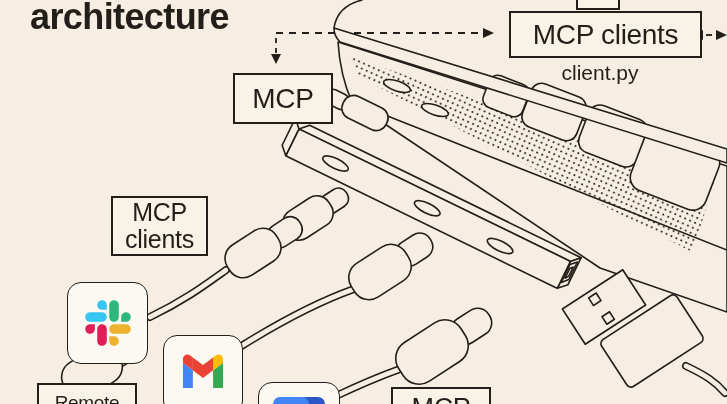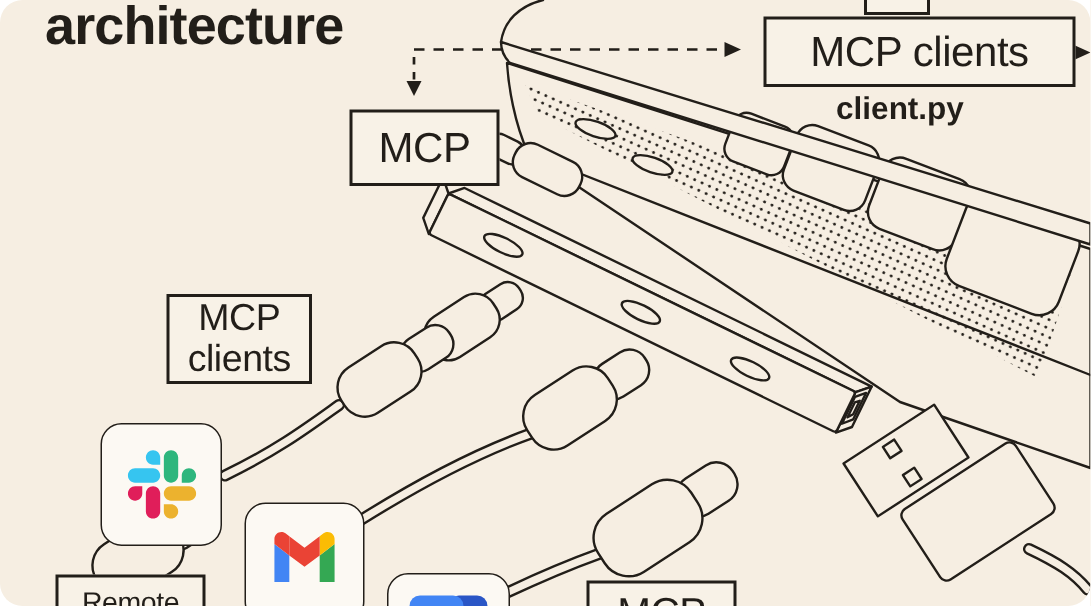--- a/index.html
+++ b/index.html
@@ -1,21 +1,20 @@
 <!DOCTYPE html>
 <html style="--bg: #f6eee2; --box_bg: #f8f2e7; --icon_box_bg: #fcf9f3; --line: #221e19; --slack_blue: #36C5F0; --slack_green: #2EB67D; --slack_red: #E01E5A; --slack_yellow: #ECB22E; --gmail_red: #EA4335; --gmail_blue: #4285F4; --gmail_green: #34A853; --gmail_yellow: #FBBC04; --app_blue: #4285F4; --app_blue_dark: #2a56c6;"><head>
 <meta charset="utf-8">
 <style>
   html,body{margin:0;padding:0;}
   .stage{
     position:relative;width:727px;height:404px;overflow:hidden;
     background:var(--bg);
     font-family:"Liberation Sans", sans-serif;
     color:var(--line);
-    border-radius:15px;
   }
   .stage *{box-sizing:border-box;}
   svg.art{position:absolute;left:0;top:0;}
   .fl{fill:var(--bg);stroke:var(--line);stroke-width:1.6;stroke-linejoin:round;}
   .ln{fill:none;stroke:var(--line);stroke-width:1.6;stroke-linejoin:round;stroke-linecap:round;}
   .dash{fill:none;stroke:var(--line);stroke-width:1.8;}
   .arr{fill:var(--line);stroke:none;}
   .cable-o{fill:none;stroke:var(--line);stroke-width:8;stroke-linecap:round;}
   .cable-i{fill:none;stroke:var(--bg);stroke-width:4.8;stroke-linecap:round;}
   .dot{fill:var(--line);}
@@ -25,21 +24,21 @@
   }
   .label-box{
     position:absolute;border:2px solid var(--line);background:var(--box_bg);
     display:flex;align-items:center;justify-content:center;
     font-weight:500;letter-spacing:-0.3px;text-align:center;
   }
   .icon-box{
     position:absolute;border:1.8px solid var(--line);background:var(--icon_box_bg);
     border-radius:14px;display:flex;align-items:center;justify-content:center;
   }
-  .caption{position:absolute;font-weight:700;text-align:center;}
+  .caption{position:absolute;font-weight:400;text-align:center;}
   .s-blue{fill:var(--slack_blue);} .s-green{fill:var(--slack_green);}
   .s-red{fill:var(--slack_red);}  .s-yellow{fill:var(--slack_yellow);}
   .g-blue{fill:var(--gmail_blue);} .g-green{fill:var(--gmail_green);}
   .g-red{fill:var(--gmail_red);}  .g-yellow{fill:var(--gmail_yellow);}
   .a-blue{fill:var(--app_blue);}  .a-blue-dark{fill:var(--app_blue_dark);}
 </style>
 </head>
 <body>
 
 <div class="stage">
@@ -146,21 +145,21 @@
           <rect class="fl" x="-45" y="-28" width="90" height="56" rx="5"></rect>
         </g>
       </g>
     </g>
   </svg>
 
   <div class="page-title">architecture</div>
 
   <div class="label-box" style="left:576px;top:-8px;width:44px;height:18px;"></div>
 
-  <div class="label-box" style="left:509px;top:11px;width:208px;height:47px;font-size:28px;">
+  <div class="label-box" style="left:509px;top:11px;width:193px;height:47px;font-size:28px;">
     <span>MCP clients</span>
   </div>
   <div class="caption" style="left:540px;top:61px;width:120px;font-size:21px;">client.py</div>
 
   <div class="label-box" style="left:233px;top:73px;width:100px;height:51px;font-size:28px;">
     <span>MCP</span>
   </div>
 
   <div class="label-box" style="left:111px;top:196px;width:97px;height:60px;font-size:25px;line-height:1.1;flex-direction:column;">
     <span>MCP</span>

